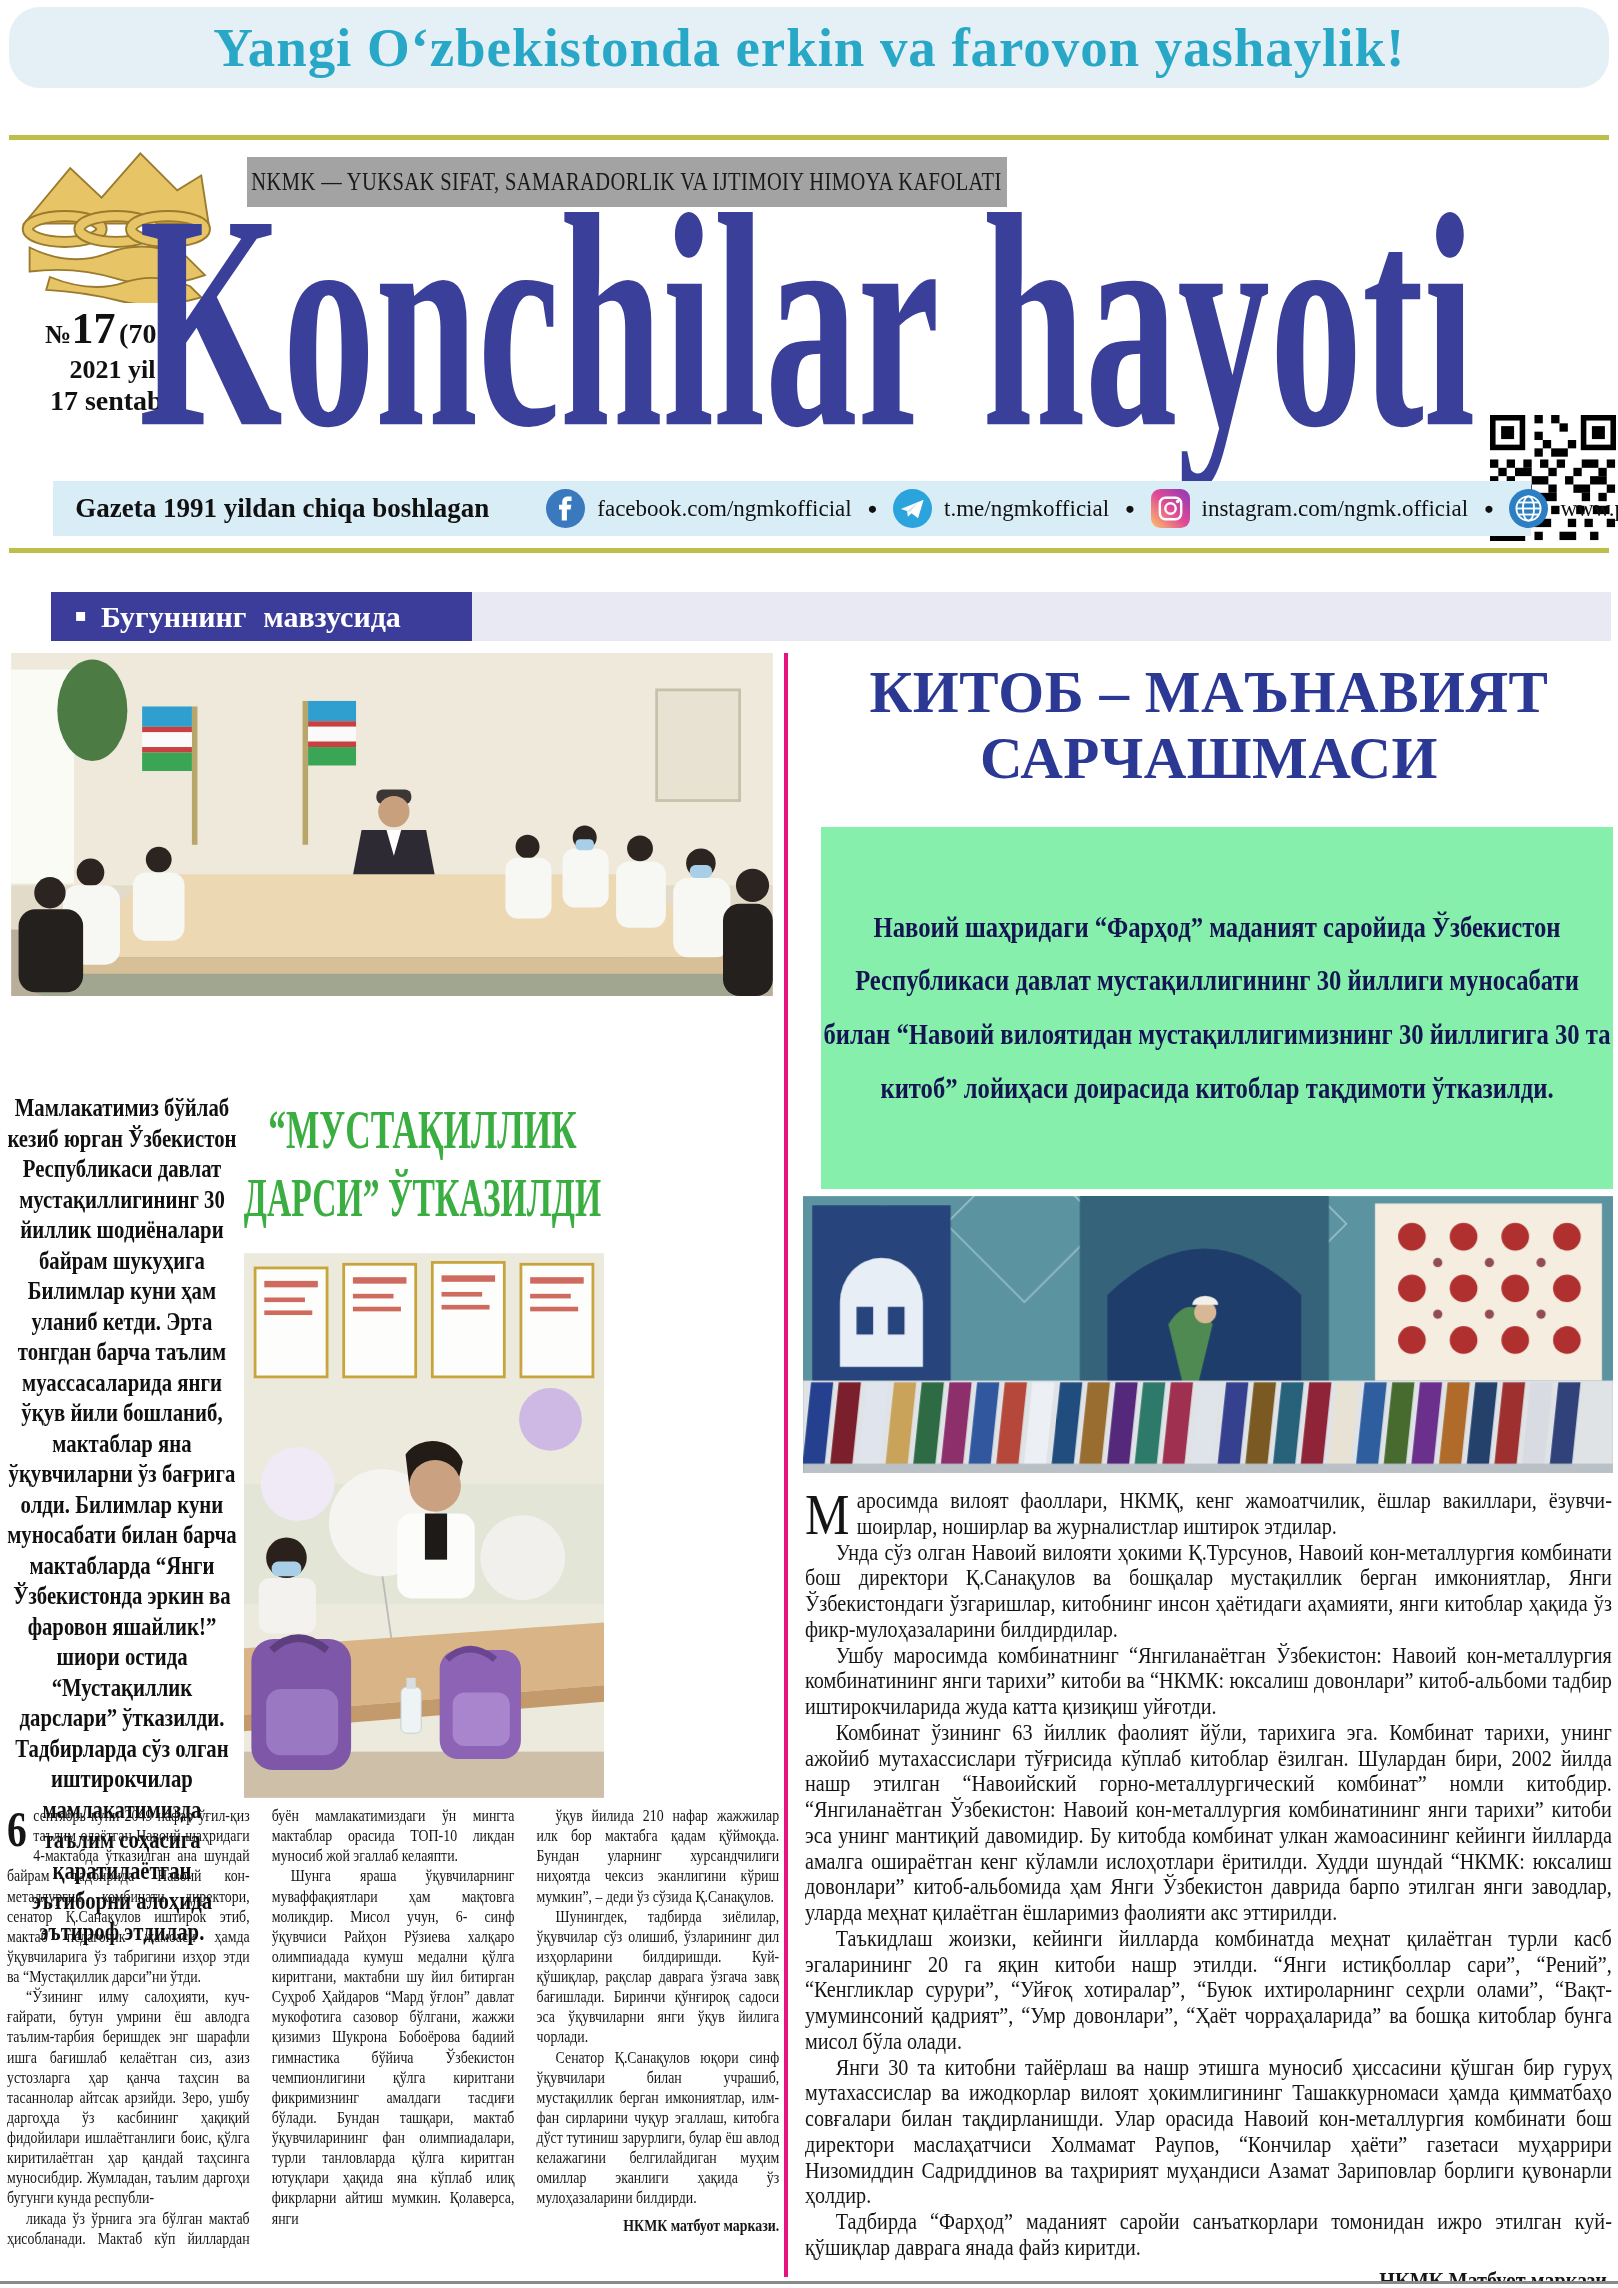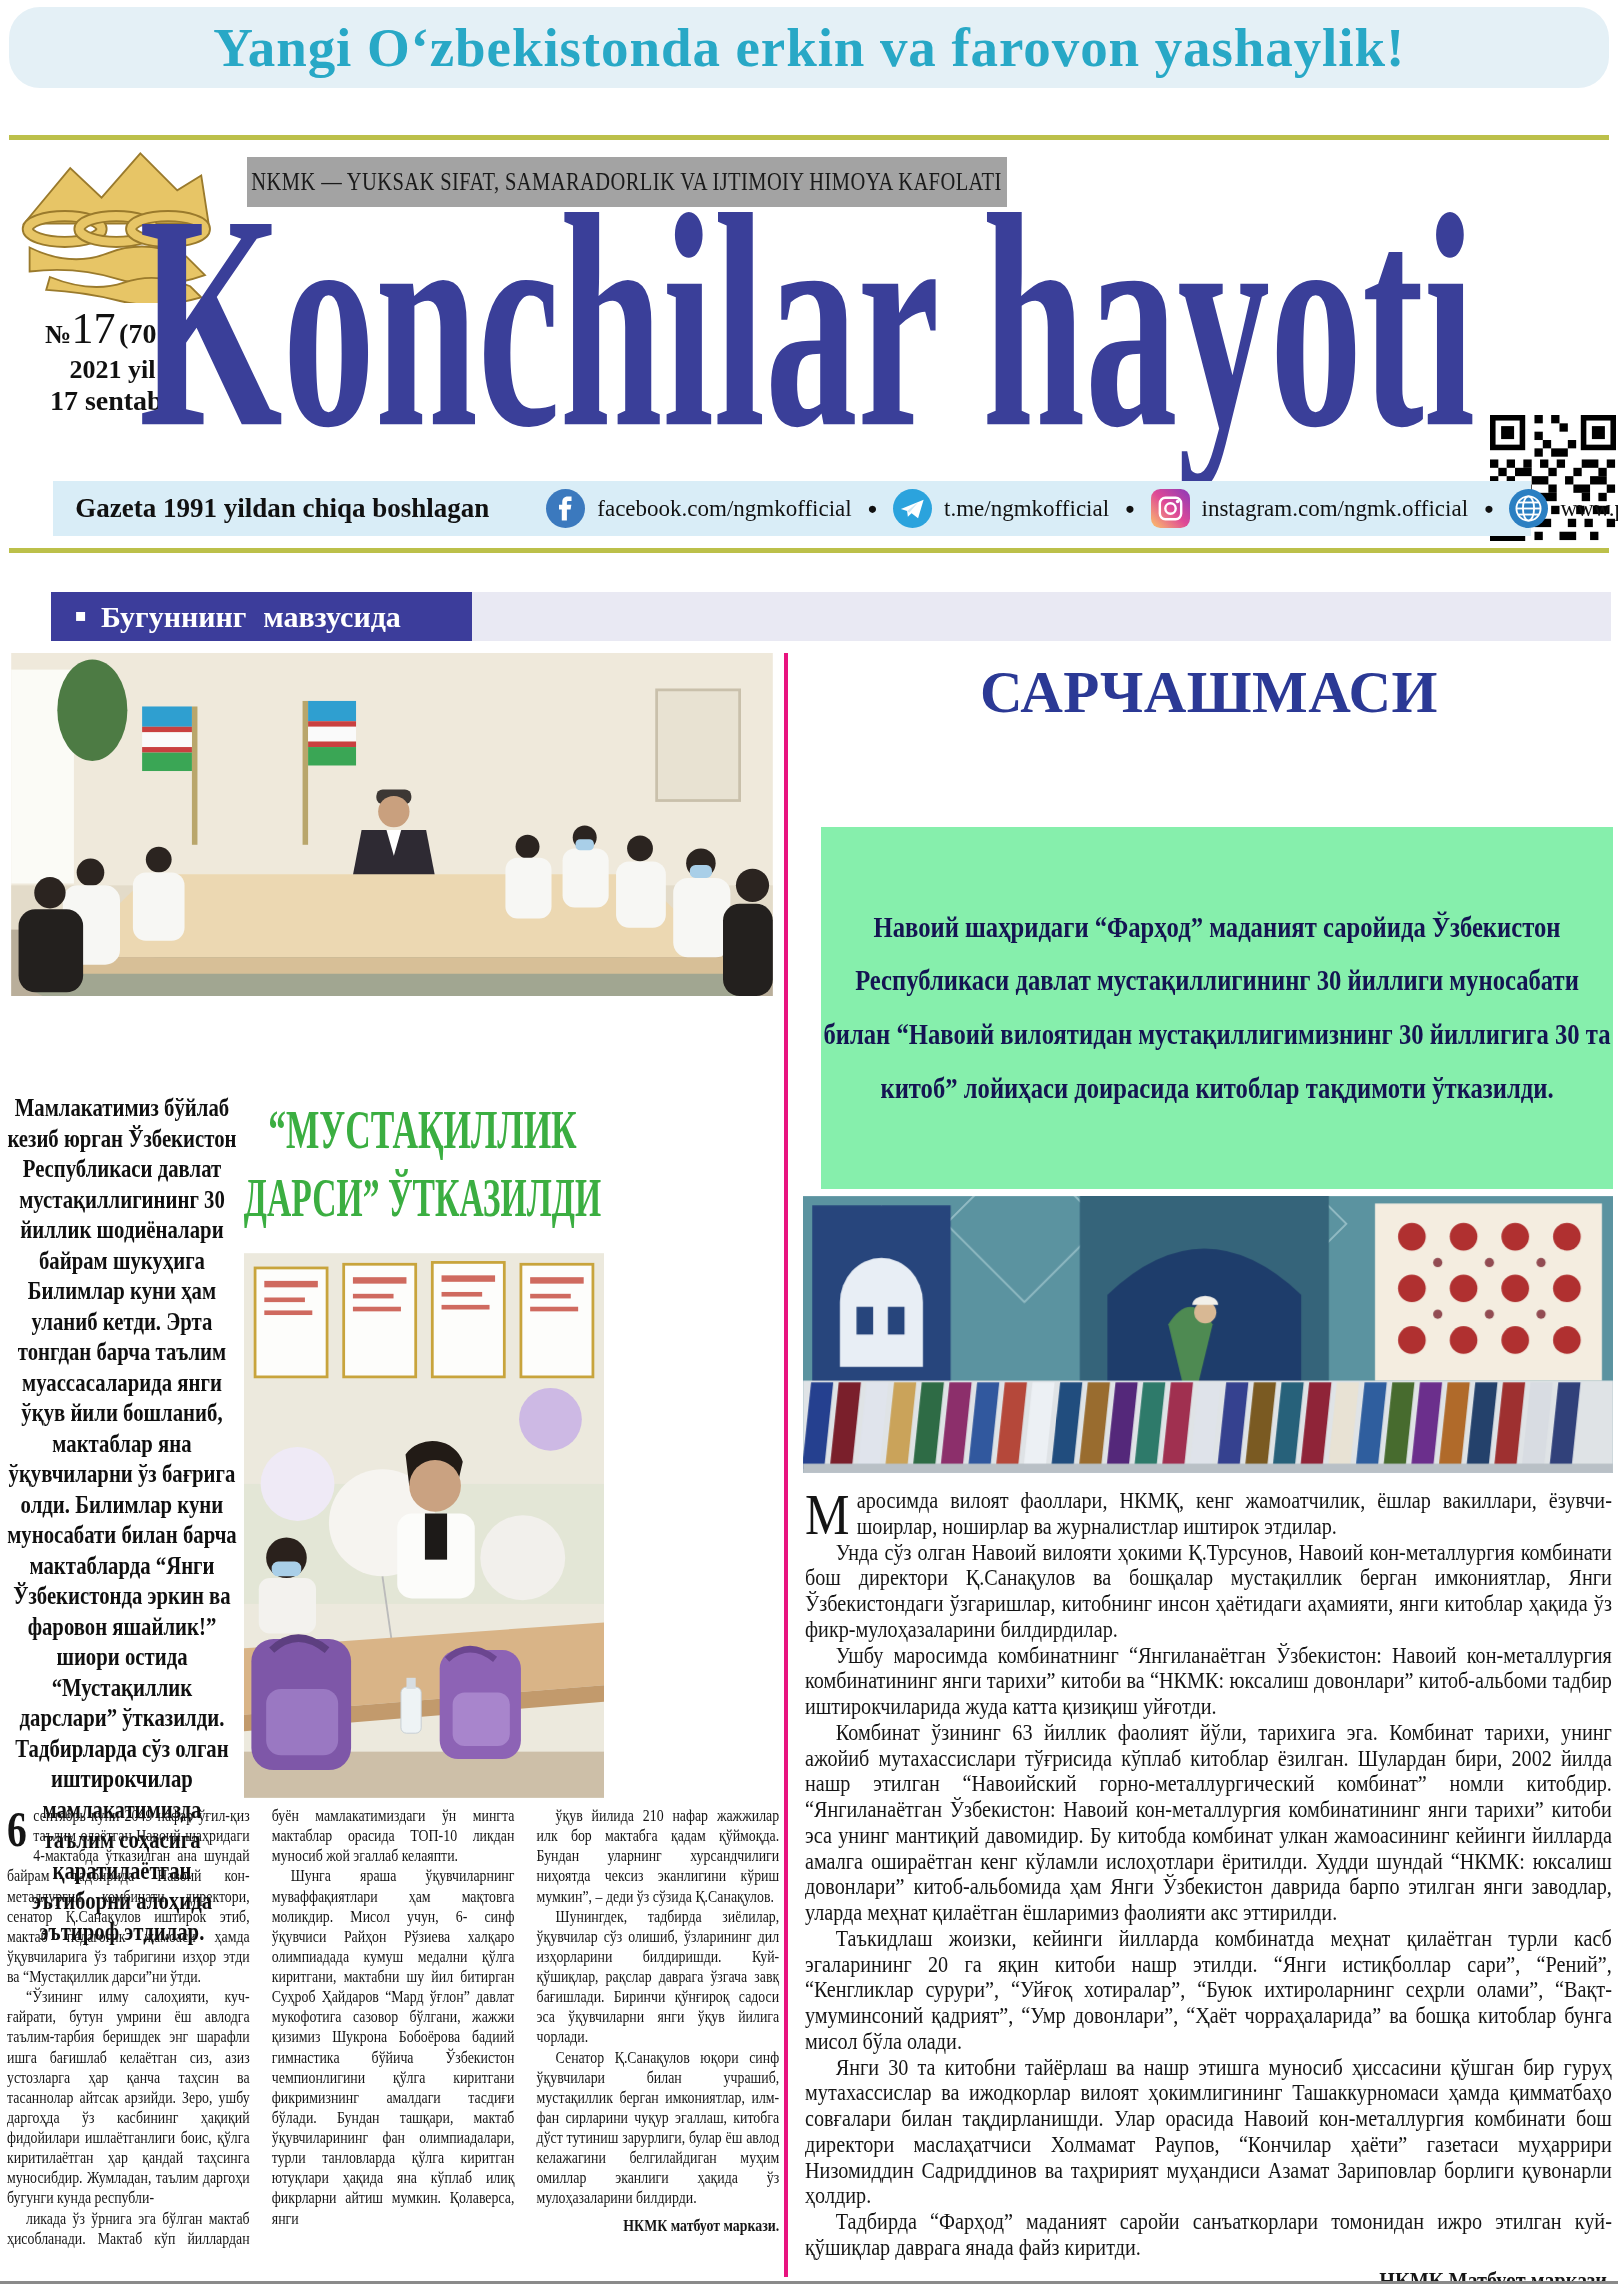--- a/index.html
+++ b/index.html
@@ -12,21 +12,21 @@
           display:flex;align-items:center;justify-content:center;border-radius:31px;}
   .banner span{font-size:55px;font-weight:bold;color:#28a8c6;letter-spacing:0.9px;white-space:nowrap;}
 
   .rule{background:#bcc04a;height:4.6px;left:9.2px;width:1600px;}
   .rule1{top:135px;} .rule2{top:548px;}
 
   
   .logo{left:13px;top:144px;width:203px;height:159px;}
   .issue{left:5.5px;top:303px;width:214px;text-align:center;}
   .issue .no-sign{font-size:26px;font-weight:bold;}
-  .issue .no-big{font-size:44px;font-weight:normal;}
+  .issue .no-big{font-size:44px;font-weight:bold;}
   .issue .no-paren{font-size:28px;font-weight:bold;}
   .issue .d1{font-size:26px;font-weight:bold;line-height:31px;}
   .issue .d2{font-size:28px;font-weight:bold;line-height:31px;}
 
   .tagline{left:247px;top:157px;width:760px;height:50px;background:#a3a3a3;
            display:flex;align-items:center;justify-content:center;overflow:visible;}
   .tagline span{display:inline-block;white-space:nowrap;font-size:25px;color:#1a1a1a;
                 transform:scaleX(.82);transform-origin:center;letter-spacing:0.5px;}
 
   .masthead{left:127px;top:192px;width:1361px;height:293px;}
@@ -295,20 +295,21 @@
         <circle cx="748" cy="228" r="16" fill="#2b2420"></circle>
           <rect x="718" y="244" width="62" height="86" rx="16" fill="#f7f7f4"></rect>
         <rect x="736" y="230" width="24" height="14" rx="6" fill="#a9cfe8"></rect>
         <circle cx="804" cy="252" r="18" fill="#2b2420"></circle>
           <rect x="772" y="272" width="54" height="100" rx="18" fill="#23201e"></rect>
       </g>
     </svg>
   </div>
 
   <div class="abs kitob-hl">
+    <div>КИТОБ – МАЪНАВИЯТ</div>
     <div>САРЧАШМАСИ</div>
   </div>
 
   <div class="abs lead-box">
     <div class="lead-text">Навоий шаҳридаги “Фарҳод” маданият саройида Ўзбекистон Республикаси давлат мустақиллигининг 30 йиллиги муносабати билан “Навоий вилоятидан мустақиллигимизнинг 30 йиллигига 30 та китоб” лойиҳаси доирасида китоблар тақдимоти ўтказилди.</div>
   </div>
 
   <div class="abs photo books-photo">
     <svg viewBox="0 0 878 300" width="810" height="277">
       <rect width="878" height="300" fill="#5b93a0"></rect>

